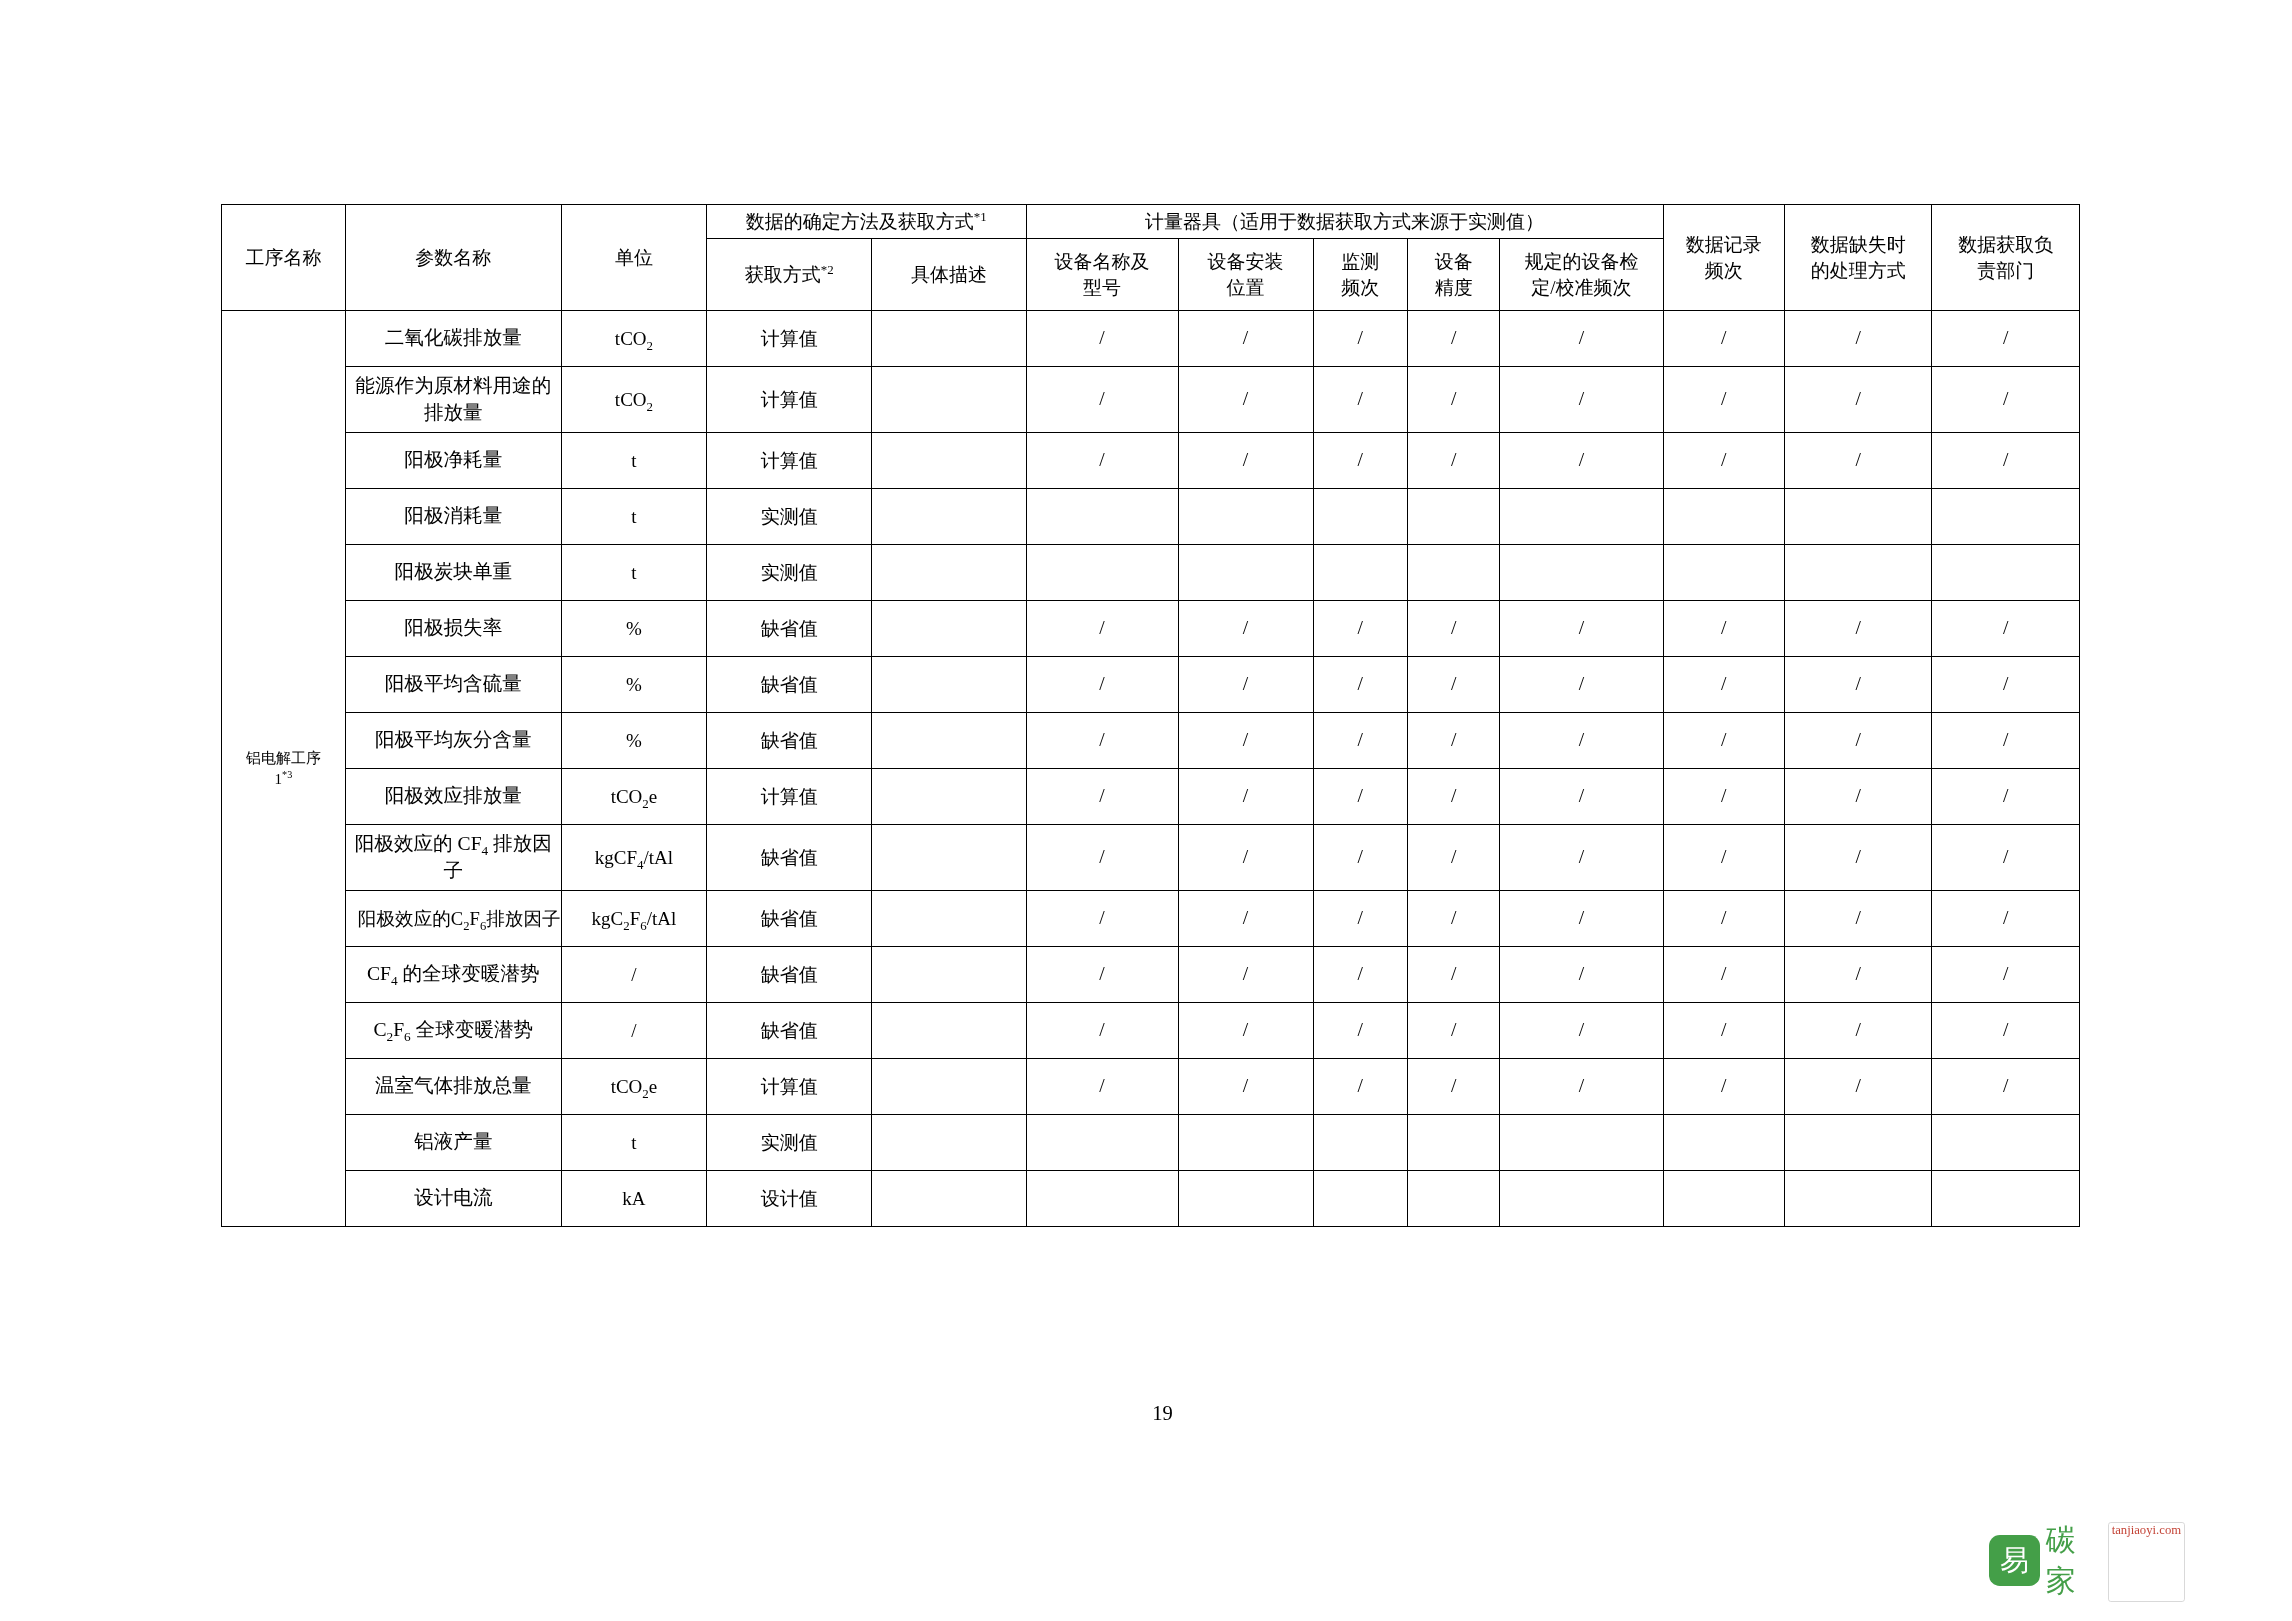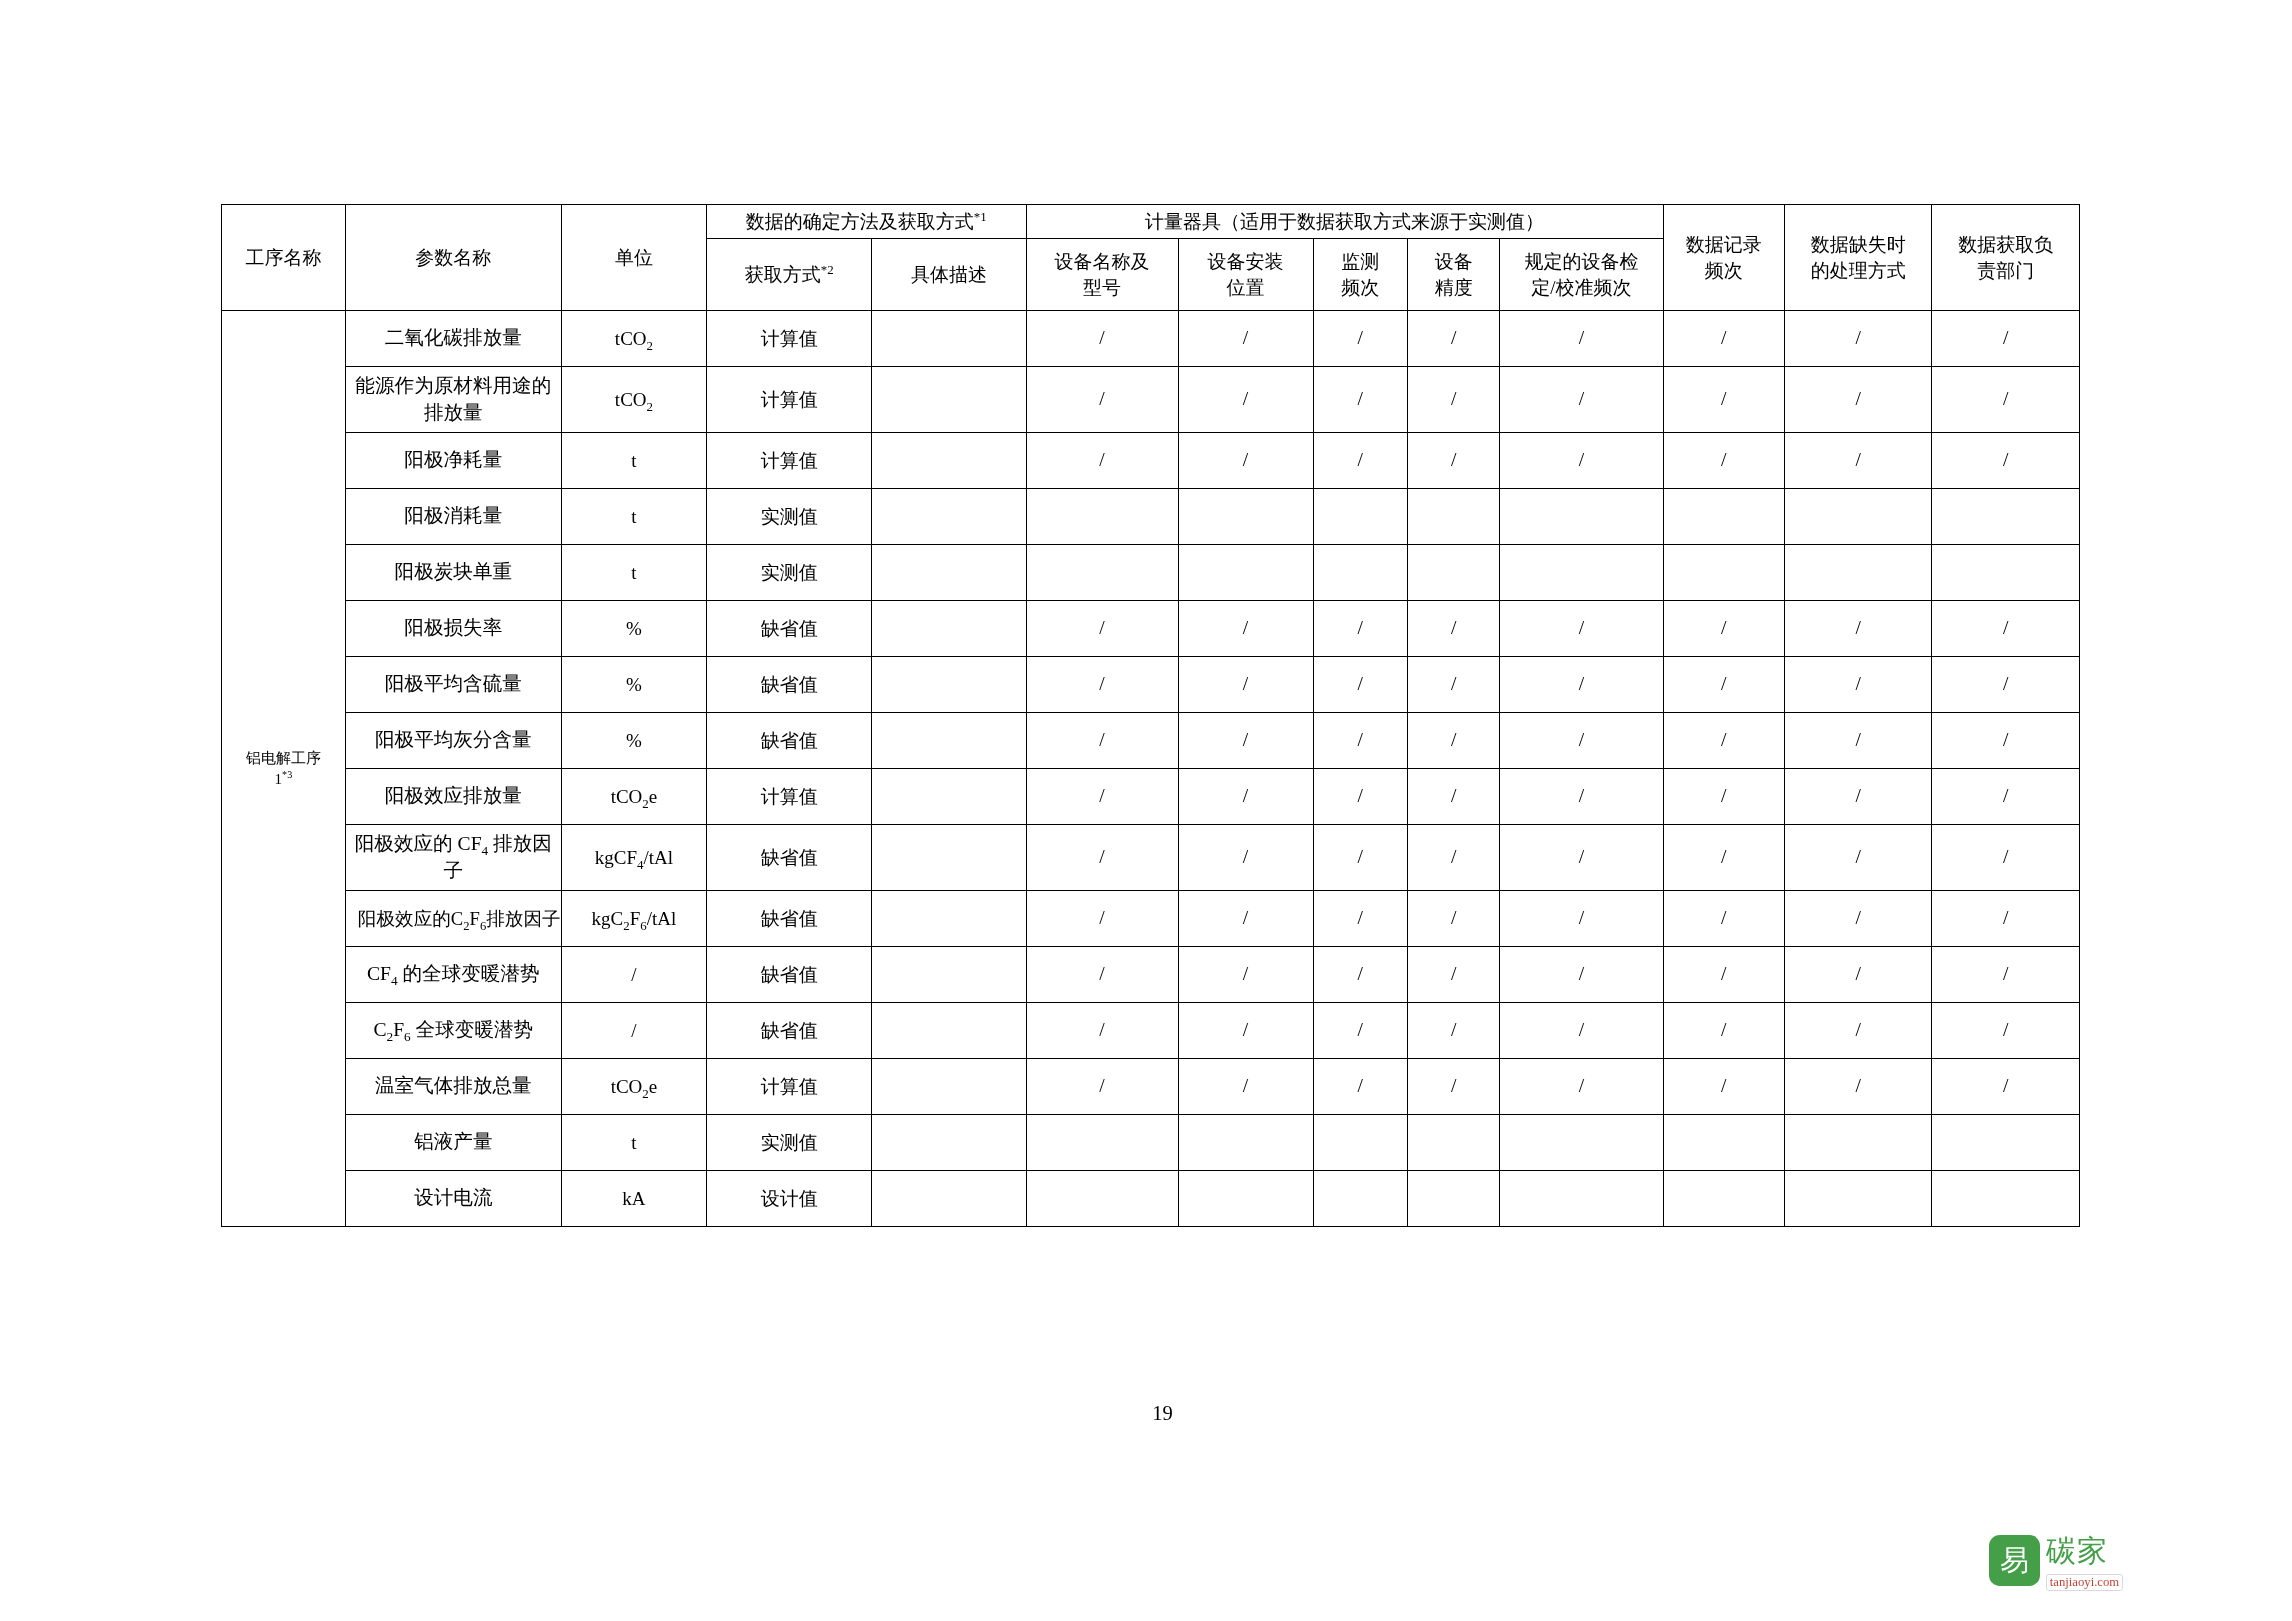--- a/index.html
+++ b/index.html
@@ -102,21 +102,21 @@
     background: #3a9a3f;
     color: #ffffff;
     font-size: 29px;
     font-family: "Liberation Sans", sans-serif;
     display: flex;
     align-items: center;
     justify-content: center;
   }
   .wm-text {
     display: flex;
-    flex-direction: column;
+    flex-direction: row;
     justify-content: center;
   }
   .wm-main {
     font-size: 30px;
     color: #3a9a3f;
     font-family: "Liberation Sans", sans-serif;
     letter-spacing: 1px;
   }
   .wm-sub {
     font-size: 12.7px;

